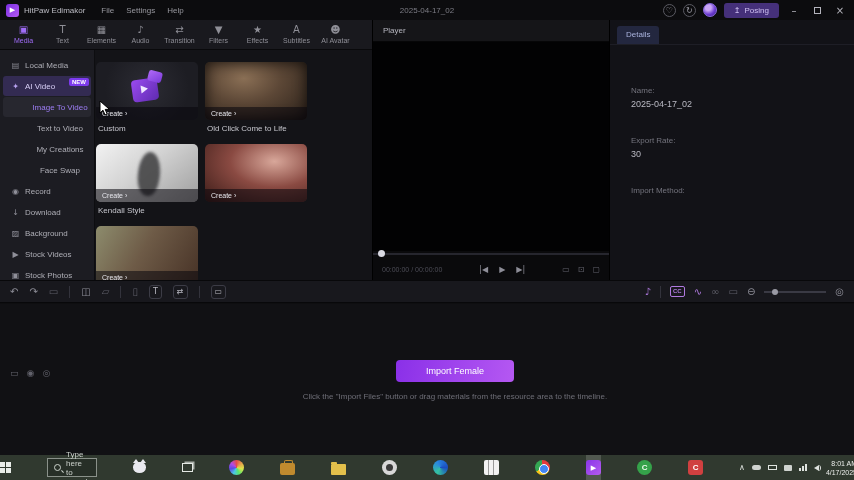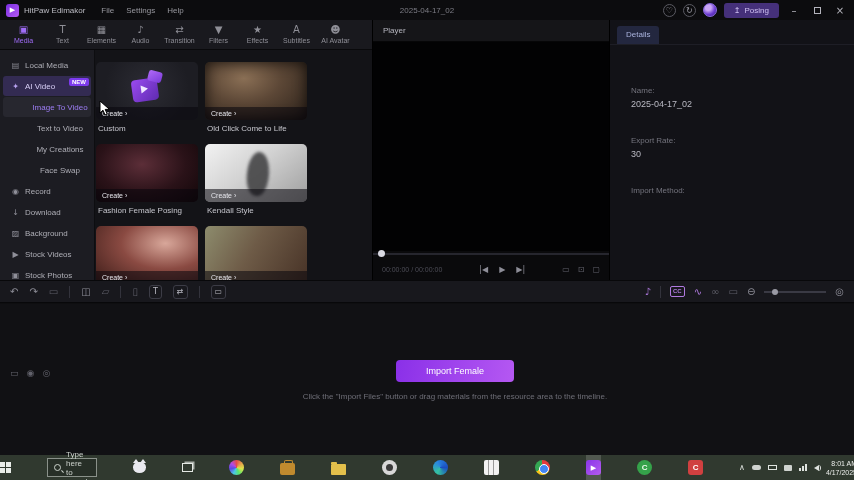--- a/index.html
+++ b/index.html
@@ -268,26 +268,20 @@
             </div>
             <div class="caption">Custom</div>
           </div>
           <div class="card-wrap">
             <div class="thumb thumb-oldphotos">
               <div class="create">Create ›</div>
             </div>
             <div class="caption">Old Click Come to Life</div>
           </div>
           <div class="card-wrap">
-            <div class="thumb thumb-fashion">
-              <div class="create">Create ›</div>
-            </div>
-            <div class="caption">Fashion Female Posing</div>
-          </div>
-          <div class="card-wrap">
             <div class="thumb thumb-kendall">
               <div class="kendall-fig"></div>
               <div class="create">Create ›</div>
             </div>
             <div class="caption">Kendall Style</div>
           </div>
           <div class="card-wrap">
             <div class="thumb thumb-r3a">
               <div class="create">Create ›</div>
             </div>

